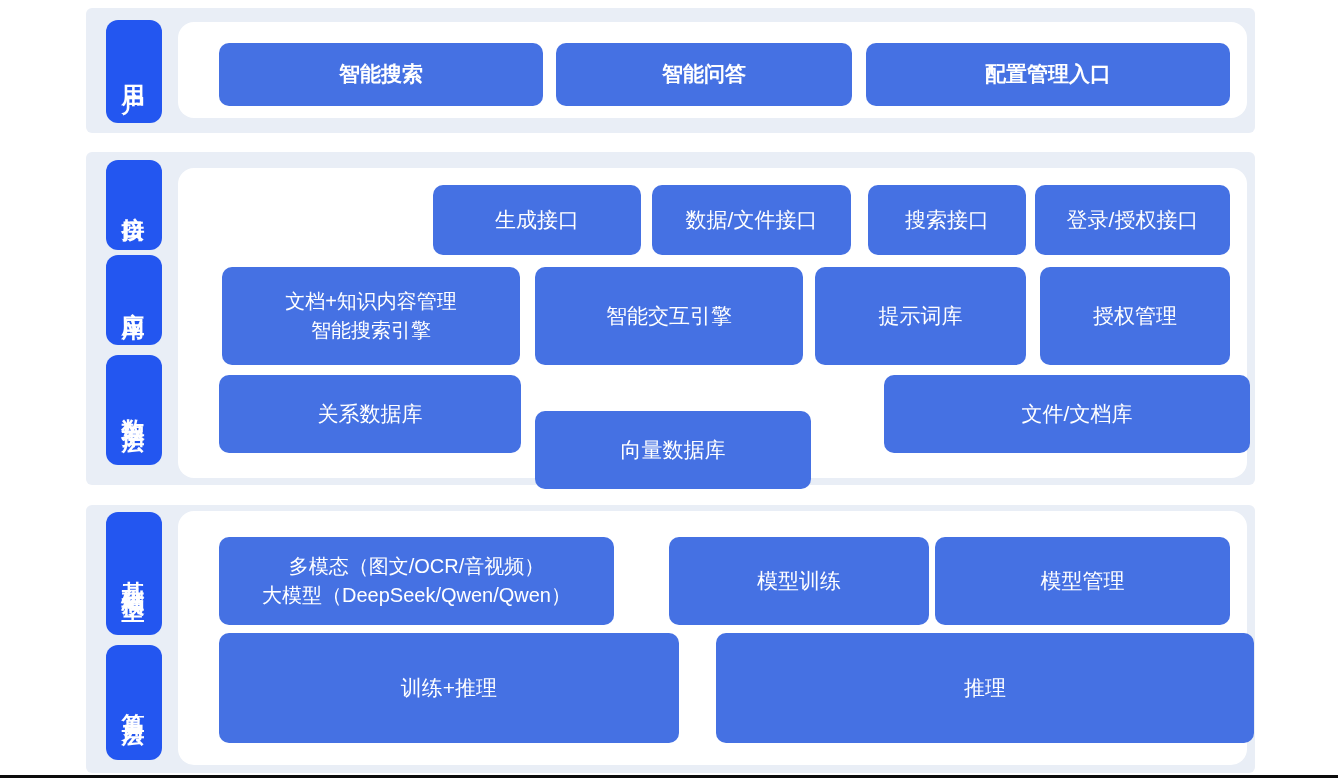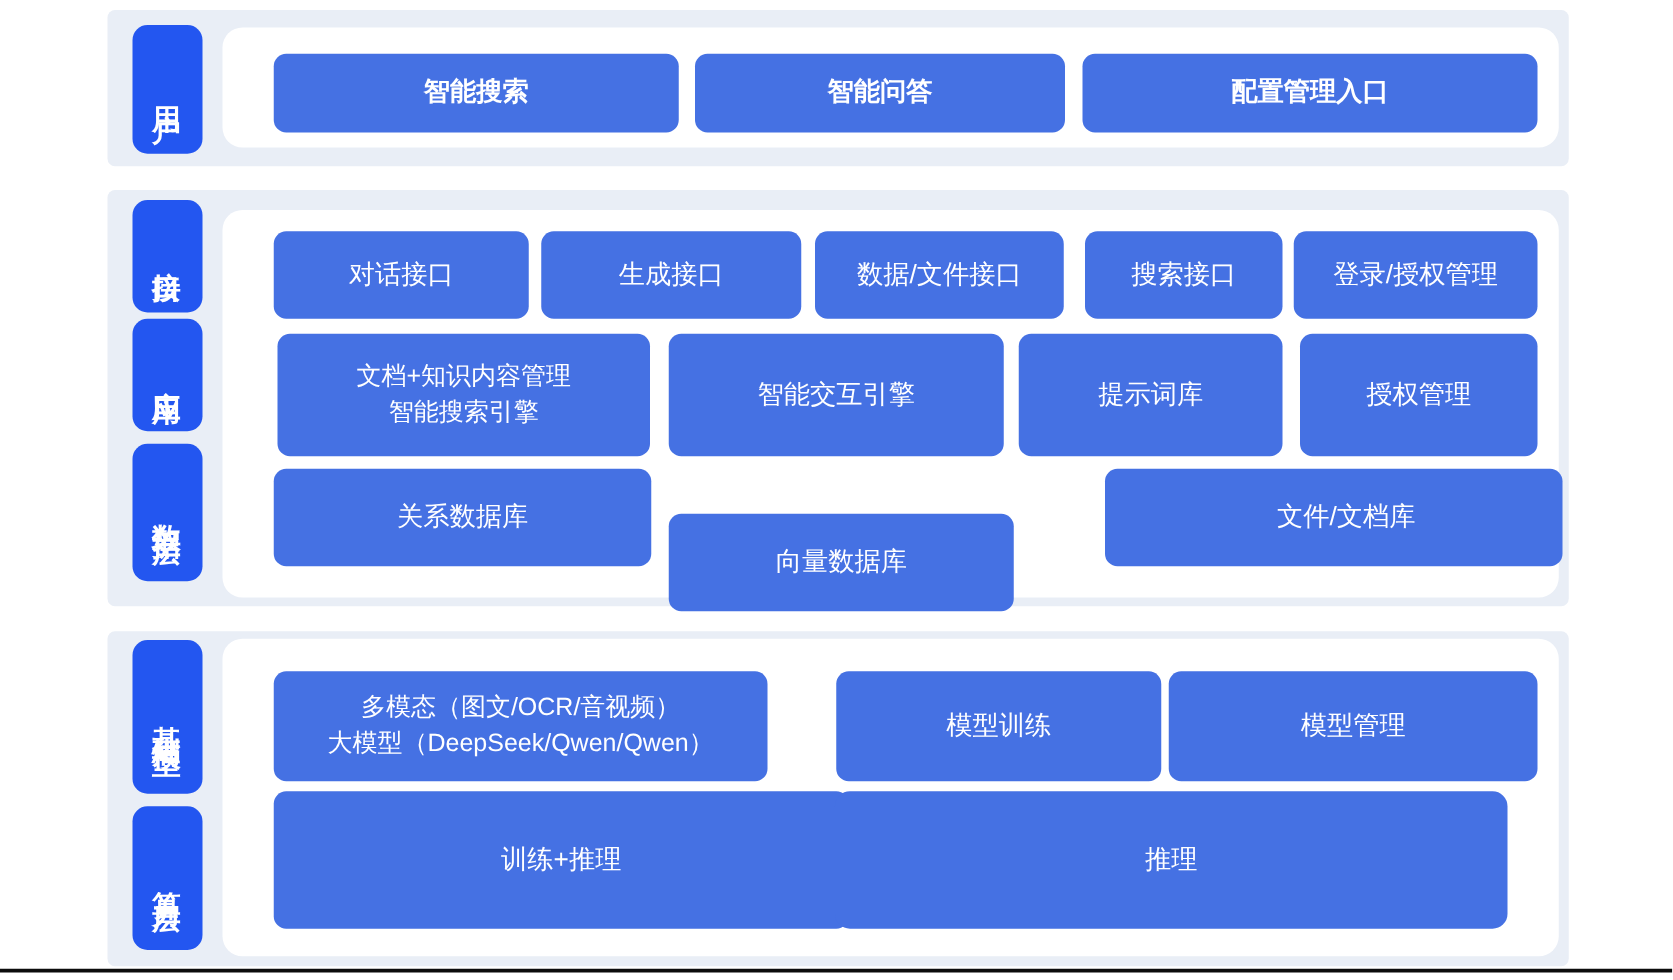--- a/index.html
+++ b/index.html
@@ -62,21 +62,21 @@
   .v-jichumoxing{top:7px;height:123px;}
   .v-suanliceng{top:140px;height:115px;}
   
   .b3r1{top:26px;height:88px;}
   .b3r1c1{left:41px;width:395px;}
   .b3r1c2{left:465px;width:260px;margin-left:26px;}
   .b3r1c3{left:757px;width:295px;}
   
   .b3r2{top:122px;height:110px;}
   .b3r2c1{left:41px;width:460px;}
-  .b3r2c2{left:490px;width:538px;border-radius:12px;}
+  .b3r2c2{left:538px;width:538px;}
   #bottom-line{
     position:absolute;left:0;top:775px;width:1338px;height:3px;background:#0c0c0c;
   }
 </style>
 </head>
 <body>
 
 <div id="stage">
 
   <div class="band" id="band-user">
@@ -86,25 +86,24 @@
       <div class="btn b1 b1c2">智能问答</div>
       <div class="btn b1 b1c3">配置管理入口</div>
     </div>
   </div>
 
   <div class="band" id="band-middle">
     <div class="vlabel v-jiekou">接口</div>
     <div class="vlabel v-yingyong">应用</div>
     <div class="vlabel v-shujuceng">数据层</div>
     <div class="panel">
-      <div class="btn b2r1 b2r1c1">对话接口</div>
       <div class="btn b2r1 b2r1c2">生成接口</div>
       <div class="btn b2r1 b2r1c3">数据/文件接口</div>
       <div class="btn b2r1 b2r1c4">搜索接口</div>
-      <div class="btn b2r1 b2r1c5">登录/授权管理</div>
+      <div class="btn b2r1 b2r1c5">登录/授权接口</div>
 
       <div class="btn small b2r2 b2r2c1">文档+知识内容管理
 智能搜索引擎</div>
       <div class="btn b2r2 b2r2c2">智能交互引擎</div>
       <div class="btn b2r2 b2r2c3">提示词库</div>
       <div class="btn b2r2 b2r2c4">授权管理</div>
 
       <div class="btn b2r3 b2r3c1">关系数据库</div>
       <div class="btn b2r3 b2r3c2">向量数据库</div>
       <div class="btn b2r3 b2r3c3">文件/文档库</div>

